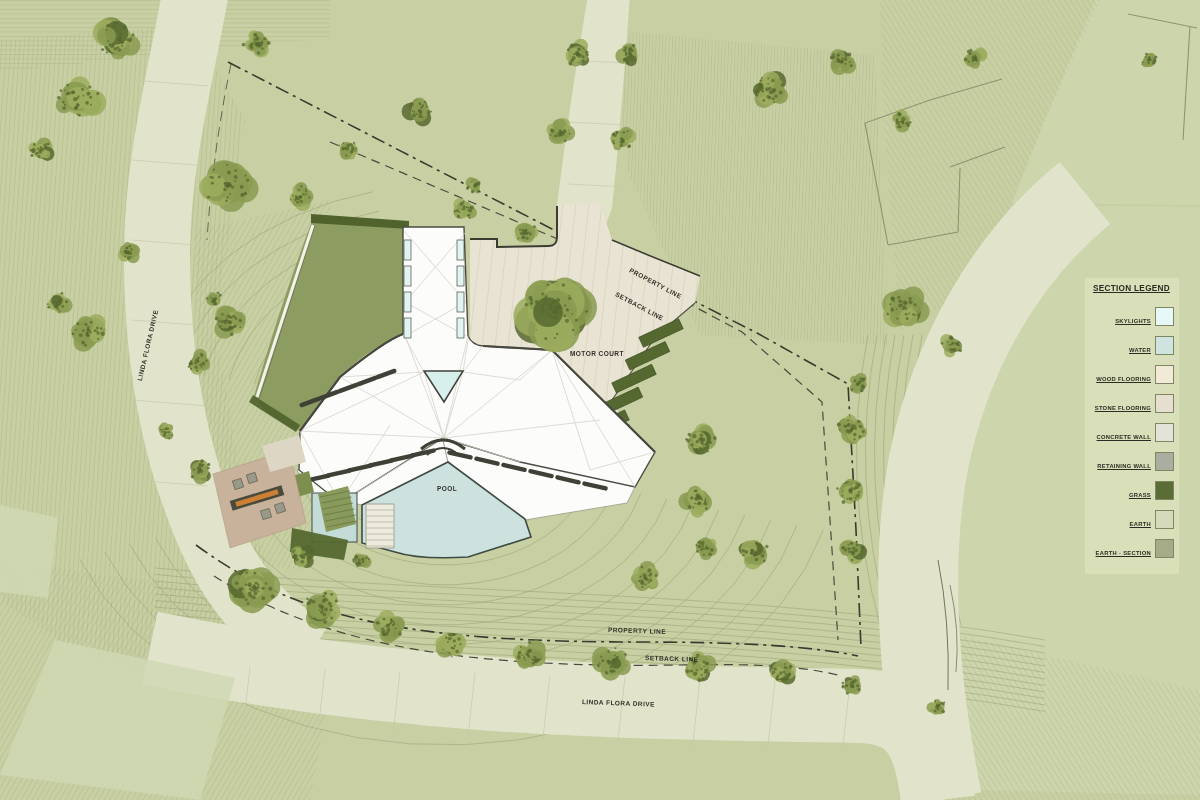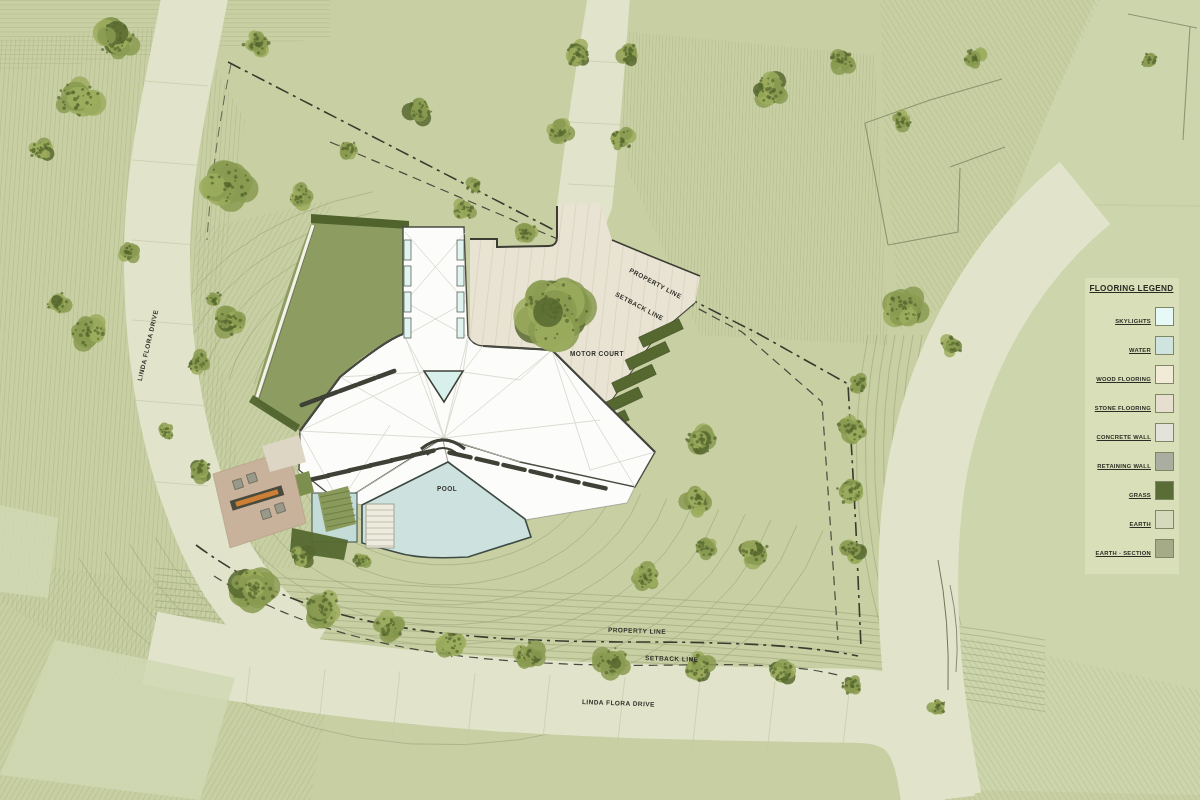--- a/index.html
+++ b/index.html
@@ -2248,21 +2248,21 @@
   <div class="plan-label" style="left:136px;top:380px;transform:rotate(-77deg);transform-origin:0 0;">LINDA FLORA DRIVE</div>
   <div class="plan-label" style="left:630px;top:266px;transform:rotate(28deg);">PROPERTY LINE</div>
   <div class="plan-label" style="left:616px;top:290px;transform:rotate(28deg);">SETBACK LINE</div>
   <div class="plan-label" style="left:570px;top:350px;">MOTOR COURT</div>
   <div class="plan-label" style="left:437px;top:485px;">POOL</div>
   <div class="plan-label" style="left:608px;top:626px;transform:rotate(2deg);">PROPERTY LINE</div>
   <div class="plan-label" style="left:645px;top:654px;transform:rotate(2deg);">SETBACK LINE</div>
   <div class="plan-label" style="left:582px;top:698px;transform:rotate(2deg);">LINDA FLORA DRIVE</div>
 
   <div id="legend">
-    <div class="lg-title">FLOORING LEGEND</div>
+    <div class="lg-title">SECTION LEGEND</div>
     <div class="lg-item">
       <span class="lg-label">SKYLIGHTS</span>
       <span class="lg-swatch" style="background: rgb(231, 249, 246);"></span>
       </div>
     <div class="lg-item">
       <span class="lg-label">WATER</span>
       <span class="lg-swatch" style="background: rgb(207, 227, 223);"></span>
       </div>
     <div class="lg-item">
       <span class="lg-label">WOOD FLOORING</span>

